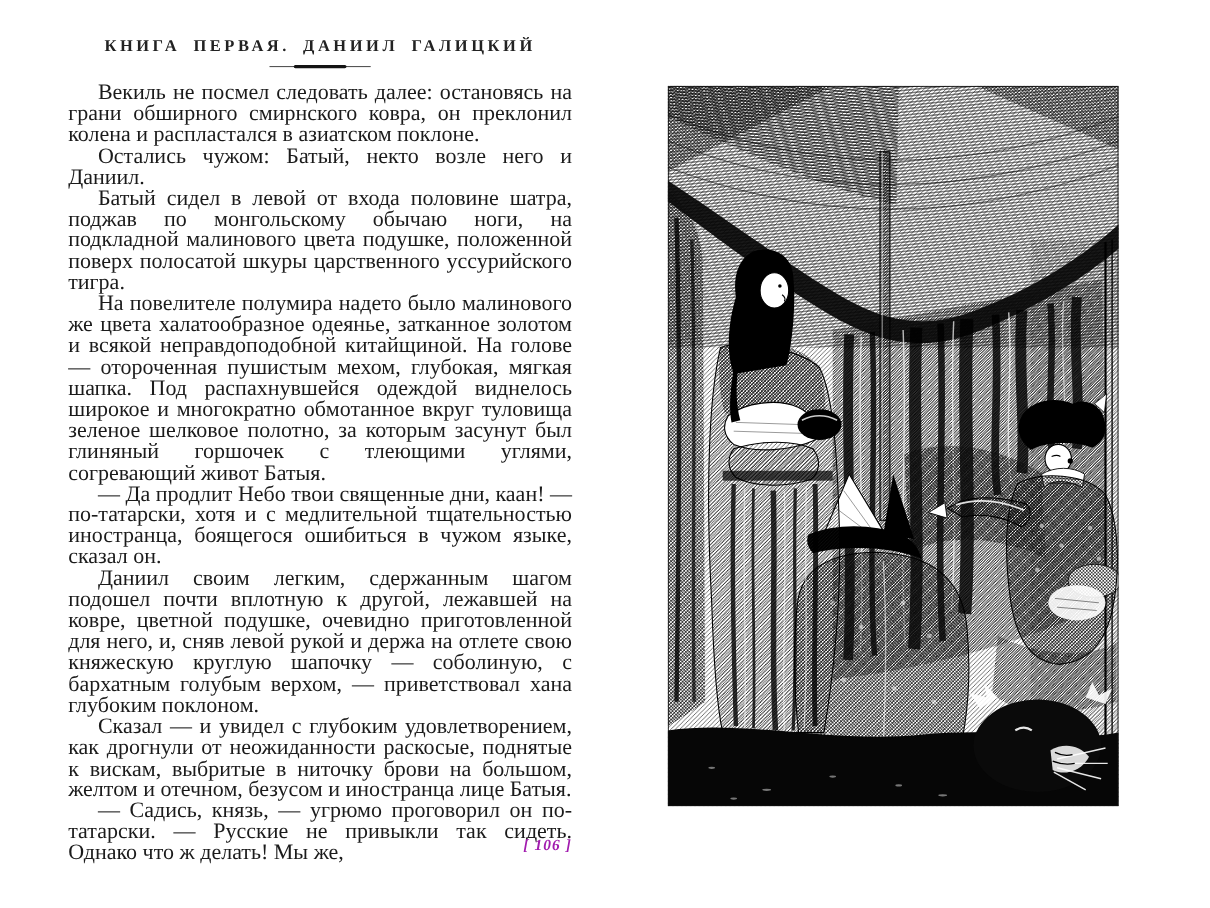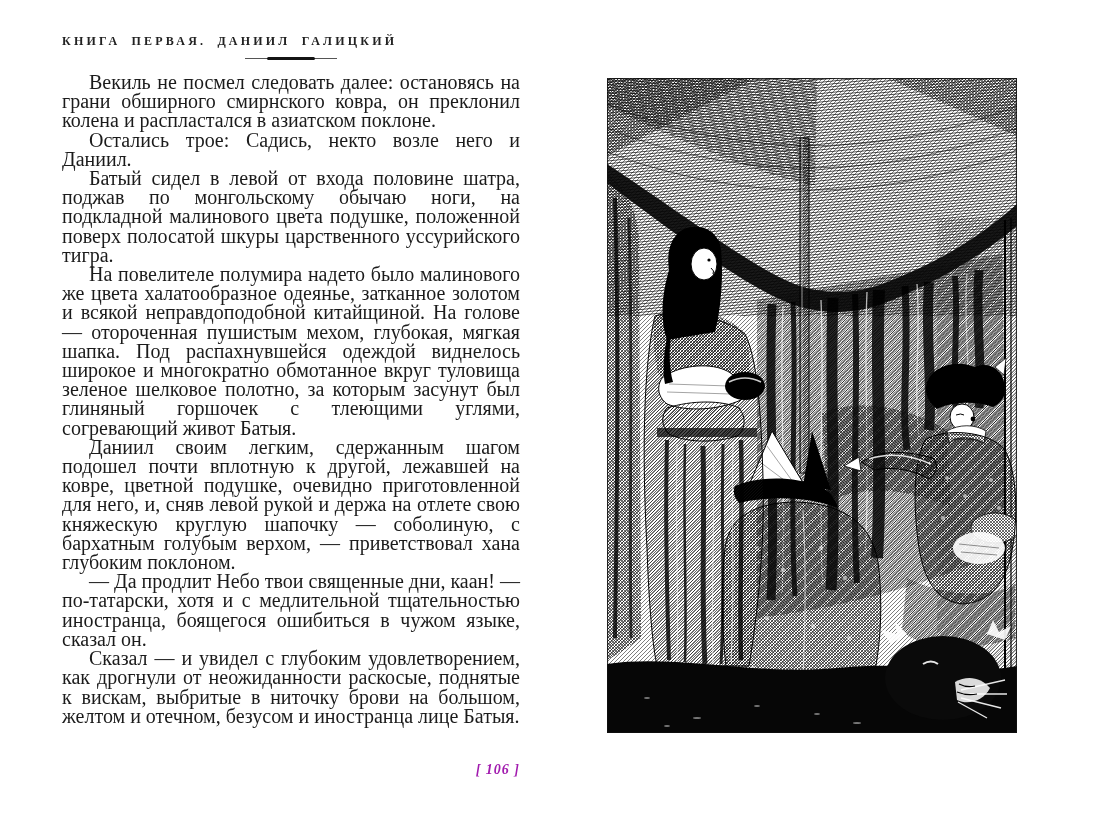--- a/index.html
+++ b/index.html
@@ -2,21 +2,21 @@
 <html lang="ru"><head>
 <meta charset="utf-8">
 <style>
   html,body{margin:0;padding:0;background:#ffffff;}
   .spread{
     position:relative;width:1100px;height:825px;background:#ffffff;
     font-family:"Liberation Serif", serif;color:#1b1b1b;overflow:hidden;
   }
   .left-page{position:absolute;left:62px;top:34px;width:458px;}
   .running-head{
-    text-align:left;font-size:12px;font-weight:bold;letter-spacing:3.2px;
+    text-align:center;font-size:15px;font-weight:bold;letter-spacing:3.2px;
     word-spacing:5px;color:#222;white-space:nowrap;font-family:Liberation Serif, serif;
   }
   .head-rule{position:relative;width:92px;height:4px;margin:8px auto 12px;}
   .head-rule .thin{position:absolute;left:0;right:0;top:1px;height:1px;background:#555;}
   .head-rule .thick{position:absolute;left:50%;transform:translateX(-50%);top:0;width:48px;height:3px;background:#141414;border-radius:2px;}
   .body-text p{
     margin:0;text-indent:27px;text-align:justify;
     font-size:20px;line-height:19.2px;
     -webkit-hyphens:auto;hyphens:auto;
   }
@@ -33,26 +33,27 @@
 <div class="spread">
 
   <div class="left-page">
     <div class="running-head">КНИГА ПЕРВАЯ. ДАНИИЛ ГАЛИЦКИЙ</div>
     <div class="head-rule">
       <div class="thin"></div>
       <div class="thick"></div>
     </div>
     <div class="body-text">
       <p>Векиль не посмел следовать далее: остановясь на грани обширного смирнского ковра, он преклонил колена и распластался в азиатском поклоне.</p>
-      <p>Остались трое: Садись, некто возле него и Даниил.</p>
+      <p>Остались чужом: Батый, некто возле него и Даниил.</p>
       <p>Батый сидел в левой от входа половине шатра, поджав по монгольскому обычаю ноги, на подкладной малинового цвета подушке, положенной поверх полосатой шкуры царственного уссурийского тигра.</p>
       <p>На повелителе полумира надето было малинового же цвета халатообразное одеянье, затканное золотом и всякой неправдоподобной китайщиной. На голове — отороченная пушистым мехом, глубокая, мягкая шапка. Под распахнувшейся одеждой виднелось широкое и многократно обмотанное вкруг туловища зеленое шелковое полотно, за которым засунут был глиняный горшочек с тлеющими углями, согревающий живот Батыя.</p>
+      <p>— Да продлит Небо твои священные дни, каан! — по-татарски, хотя и с медлительной тщательностью иностранца, боящегося ошибиться в чужом языке, сказал он.</p>
       <p>Даниил своим легким, сдержанным шагом подошел почти вплотную к другой, лежавшей на ковре, цветной подушке, очевидно приготовленной для него, и, сняв левой рукой и держа на отлете свою княжескую круглую шапочку — соболиную, с бархатным голубым верхом, — приветствовал хана глубоким поклоном.</p>
-      <p>— Да продлит Небо твои священные дни, каан! — по-татарски, хотя и с медлительной тщательностью иностранца, боящегося ошибиться в чужом языке, сказал он.</p>
       <p>Сказал — и увидел с глубоким удовлетворением, как дрогнули от неожиданности раскосые, поднятые к вискам, выбритые в ниточку брови на большом, желтом и отечном, безусом и иностранца лице Батыя.</p>
+      <p>— Садись, князь, — угрюмо проговорил он по-татарски. — Русские не привыкли так сидеть. Однако что ж делать! Мы же,</p>
     </div>
   </div>
 
   <div class="folio">[ 106 ]</div>
 
   <div class="illustration">
     <svg viewBox="0 0 410 655" role="img" xmlns="http://www.w3.org/2000/svg" aria-label="Гравюра: князь Даниил стоит со сложенными руками перед сидящим ханом Батыем в шатре; на переднем плане сидящий слуга в остроконечной шапке и шкура тигра">
       <defs>
         <pattern id="pA" width="4" height="4" patternUnits="userSpaceOnUse">
           <path d="M0,4 l4,-4" stroke="#111" stroke-width="0.55"></path>

